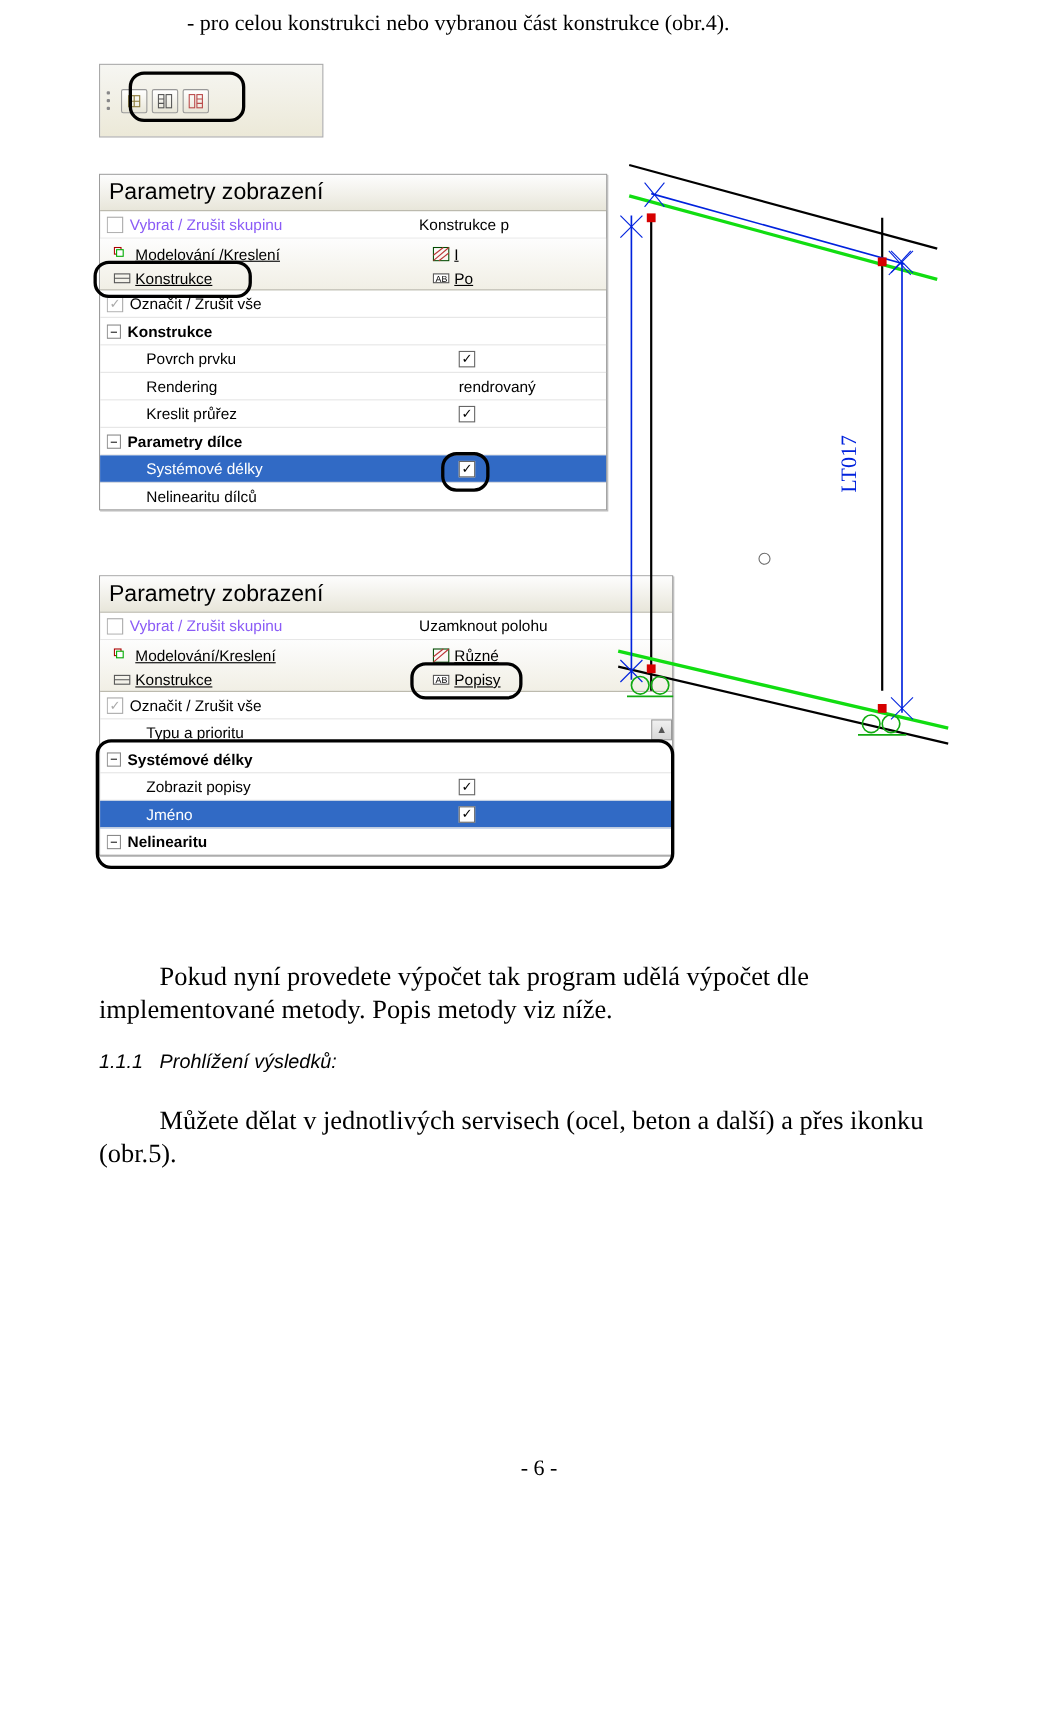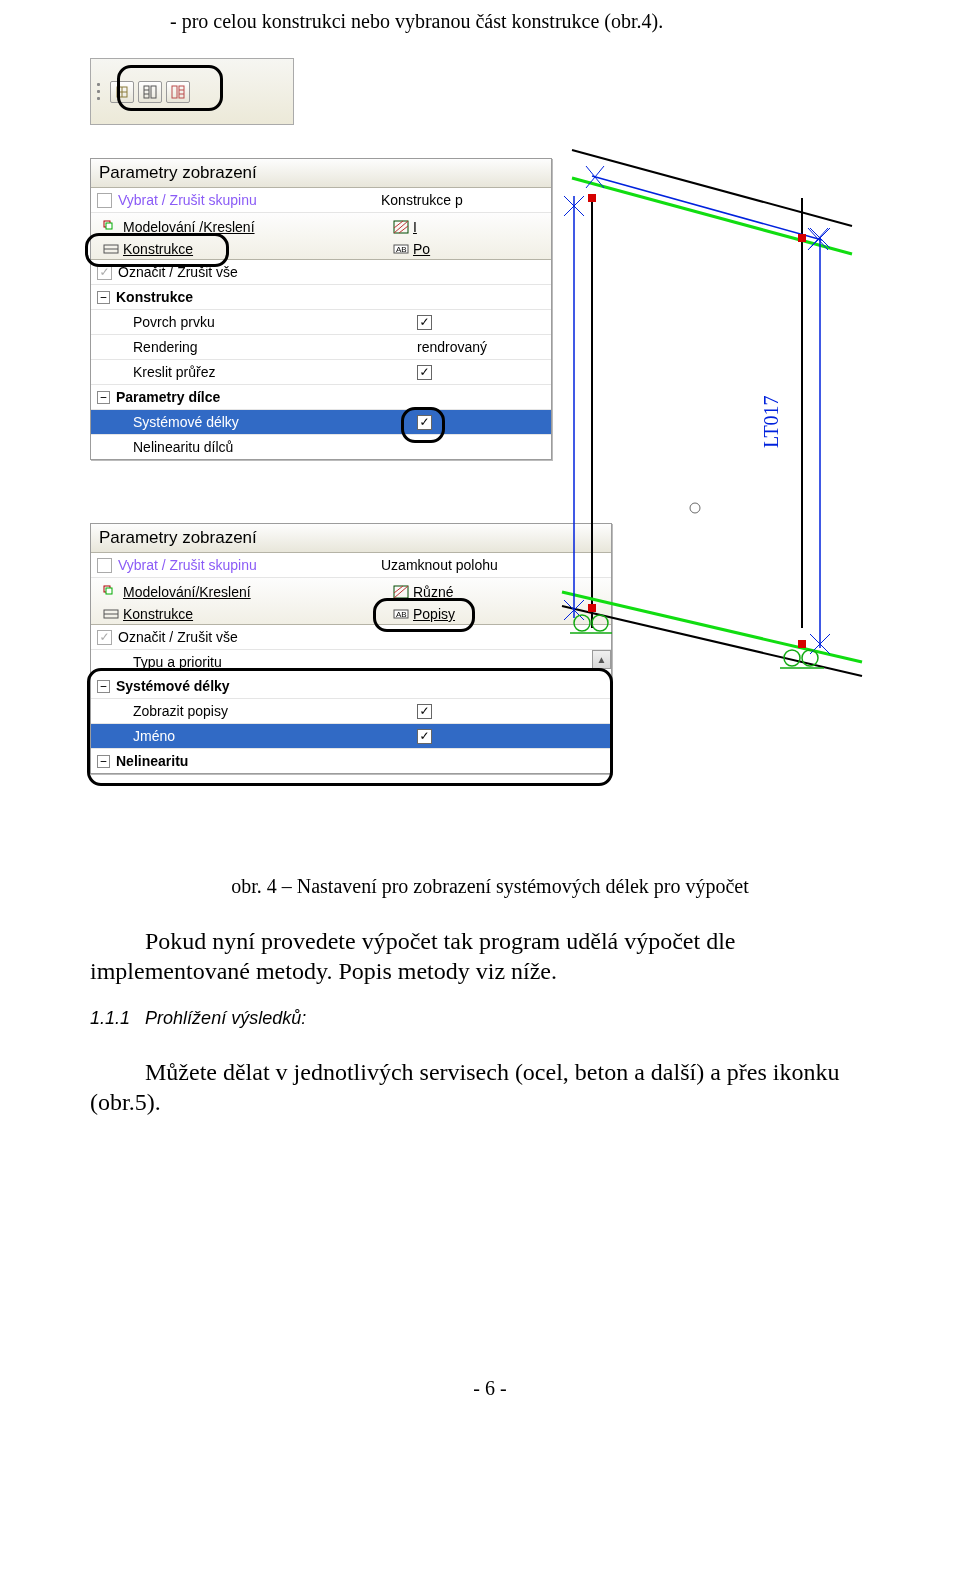--- a/index.html
+++ b/index.html
@@ -66,21 +66,21 @@
     font-family: Tahoma, Arial, sans-serif;
     font-size: 14px;
     background: #fff;
     border: 1px solid #9c9c9c;
     box-shadow: 1px 1px 0 #bbb;
   }
   .panel-header {
     background: linear-gradient(#fdfdfd, #e8e6da);
     border-bottom: 1px solid #b5b3a6;
     padding: 4px 8px;
-    font-size: 17px;
+    font-size: 21px;
   }
   .panel-body {
     position: relative;
   }
   .row {
     display:flex;
     align-items:center;
     border-bottom: 1px solid #e5e5e5;
     height: 24px;
     padding-left: 6px;
@@ -492,21 +492,20 @@
           <circle cx="48" cy="485" r="8"></circle>
           <line x1="228" y1="530" x2="272" y2="530"></line>
           <circle cx="240" cy="520" r="8"></circle>
           <circle cx="258" cy="520" r="8"></circle>
         </g>
       </svg>
     </div>
 
   </div>
 
-  <div class="caption">obr. 4 – Nastavení pro zobrazení systémových délek pro výpočet</div>
 
   <p class="para"><span class="indent"></span><span>Pokud nyní provedete výpočet tak program udělá výpočet dle implementované metody. Popis metody viz níže.</span></p>
 
   <div class="heading">
     <span>1.1.1</span>
     <span>&nbsp;</span>
     <span>Prohlížení výsledků:</span>
   </div>
 
   <p class="para"><span class="indent"></span><span>Můžete dělat v jednotlivých servisech (ocel, beton a další) a přes ikonku (obr.5).</span></p>

